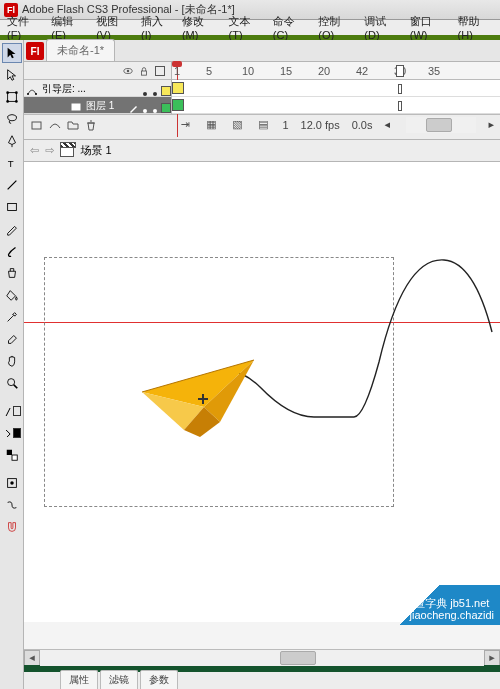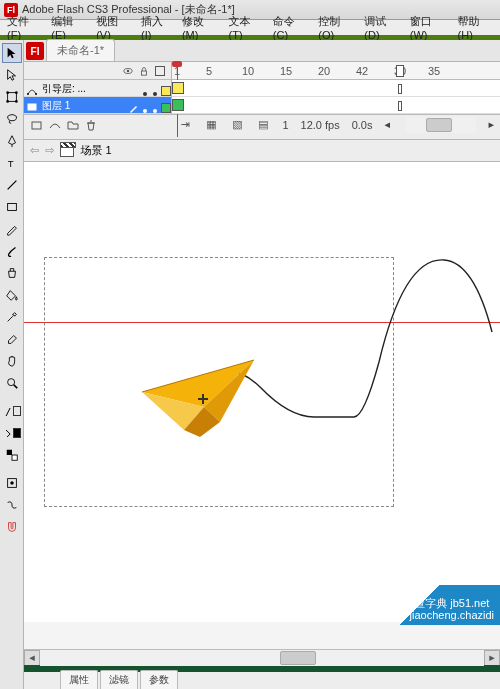--- a/index.html
+++ b/index.html
@@ -24,21 +24,21 @@
 .tl-head{height:18px;display:flex;}
 .layercol{width:148px;border-right:1px solid #b5b5b5;background:#ededed;}
 .framecol{flex:1;position:relative;background:#fff;}
 .ruler{height:18px;background:#f5f5f5;display:flex;align-items:center;border-bottom:1px solid #bbb;position:relative;font-size:9px;color:#555;}
 .ruler .rhead{position:absolute;left:-3px;top:0;width:6px;height:18px;}
 .rhead .cap{width:10px;height:6px;background:#c33;position:absolute;top:-1px;left:-2px;border-radius:2px;}
 .rhead .line{position:absolute;left:3px;top:5px;width:0;height:70px;border-left:1px solid #c33;}
 .ruler .tick{position:absolute;}
 .ruler .endmark{position:absolute;top:3px;width:8px;height:12px;border:1px solid #555;background:#fff;}
 .layerrow{height:17px;display:flex;align-items:flex-end;border-bottom:1px solid #d8d8d8;}
-.layerrow.sel{background:#3b82f6;color:#fff;}
+.layerrow.sel{background:#737373;color:#fff;padding-left:44px;}
 .layerrow .licon{width:16px;display:flex;justify-content:center;}
 .layerrow .lname{flex:1;padding-left:2px;font-size:10px;white-space:nowrap;overflow:hidden;}
 .layerrow .dots{display:flex;gap:6px;padding:0 4px;}
 .dot{width:4px;height:4px;border-radius:50%;background:#333;}
 .layerrow.sel .dot{background:#fff;}
 .swq{width:10px;height:10px;border:1px solid #555;}
 .layerhead{height:18px;display:flex;align-items:center;justify-content:flex-end;gap:6px;padding-right:6px;border-bottom:1px solid #bbb;background:#ededed;}
 .layerhead .hicon{width:10px;height:10px;}
 .framecol .track{height:17px;border-bottom:1px solid #ddd;position:relative;background:#fff;}
 .framecol .track.sel{background:#fff;}

